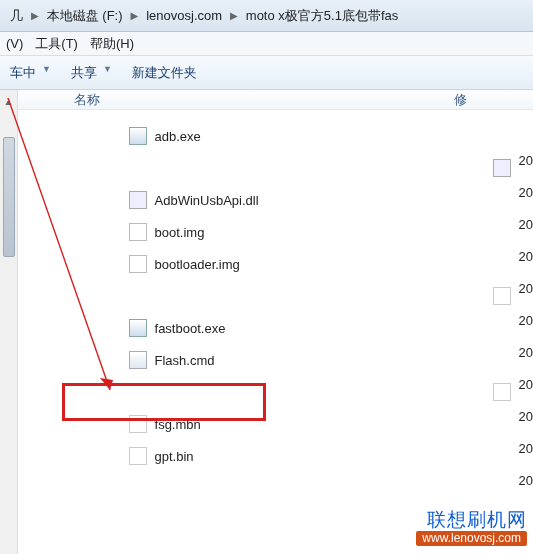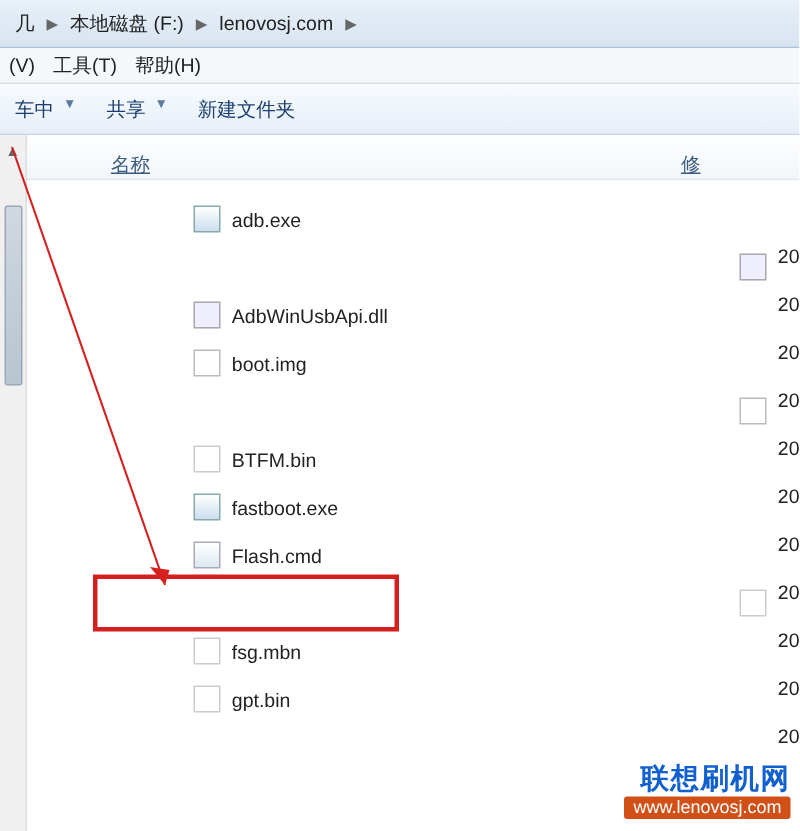--- a/index.html
+++ b/index.html
@@ -88,27 +88,26 @@
       border-radius: 2px;
       margin-top: 30px;
     }
     .file-area {
       flex: 1;
       display: flex;
       flex-direction: column;
     }
     .col-headers {
       display: flex;
-      height: 30px;
-      align-items: flex-end;
+      height: 20px;
+      align-items: center;
       border-bottom: 1px solid #e4e8ec;
       background: linear-gradient(#fdfeff, #f2f6fa);
       color: #3a5a80;
       padding-left: 56px;
-      text-decoration: underline;
     }
     .col-name { width: 380px; }
     .col-date { }
     .file-list {
       padding: 10px 0 0 30px;
     }
     .file-row {
       display: flex;
       align-items: center;
       height: 32px;
@@ -151,40 +150,41 @@
     .red-arrow line { stroke: #d62020; stroke-width: 1.4; }
     .red-arrow polygon { fill: #d62020; }
     .watermark {
       position: absolute;
       right: 6px;
       bottom: 8px;
       text-align: right;
       line-height: 1.1;
       pointer-events: none;
     }
-    .wm-top { color: #1060d0; font-size: 19px; font-weight: bold; letter-spacing: 1px; }
+    .wm-top { color: #1060d0; font-size: 19px; font-weight: normal; letter-spacing: 1px; }
     .wm-bot {
       background: #d05018;
       color: #fff;
       font-size: 12px;
       padding: 1px 6px;
       border-radius: 2px;
       display: inline-block;
     }
   </style>
 </head>
 <body>
 
 <div class="addr-bar">
   <span class="crumb">几</span>
   <span class="crumb-sep">▶</span>
   <span class="crumb">本地磁盘 (F:)</span>
   <span class="crumb-sep">▶</span>
   <span class="crumb">lenovosj.com</span>
   <span class="crumb-sep">▶</span>
+  <span class="crumb">moto x极官方5.1底包带fas</span>
 </div>
 
 <div class="menu-bar">
   <span class="menu-item">(V)</span>
   <span class="menu-item">工具(T)</span>
   <span class="menu-item">帮助(H)</span>
 </div>
 
 <div class="toolbar">
   <span class="tool-btn">
@@ -225,25 +225,25 @@
           <div class="file-name">AdbWinUsbApi.dll</div>
           <div class="file-date">20</div>
         </div>
         <div class="file-row">
           <div class="file-icon icon-img"></div>
           <div class="file-name">boot.img</div>
           <div class="file-date">20</div>
         </div>
         <div class="file-row">
           <div class="file-icon icon-img"></div>
+          <div class="file-name">bootloader.img</div>
           <div class="file-date">20</div>
         </div>
         <div class="file-row">
           <div class="file-icon icon-bin"></div>
-          <div class="file-name">BTFM.bin</div>
           <div class="file-date">20</div>
         </div>
         <div class="file-row">
           <div class="file-icon icon-exe"></div>
           <div class="file-name">fastboot.exe</div>
           <div class="file-date">20</div>
         </div>
         <div class="file-row">
           <div class="file-icon icon-cmd"></div>
           <div class="file-name">Flash.cmd</div>

